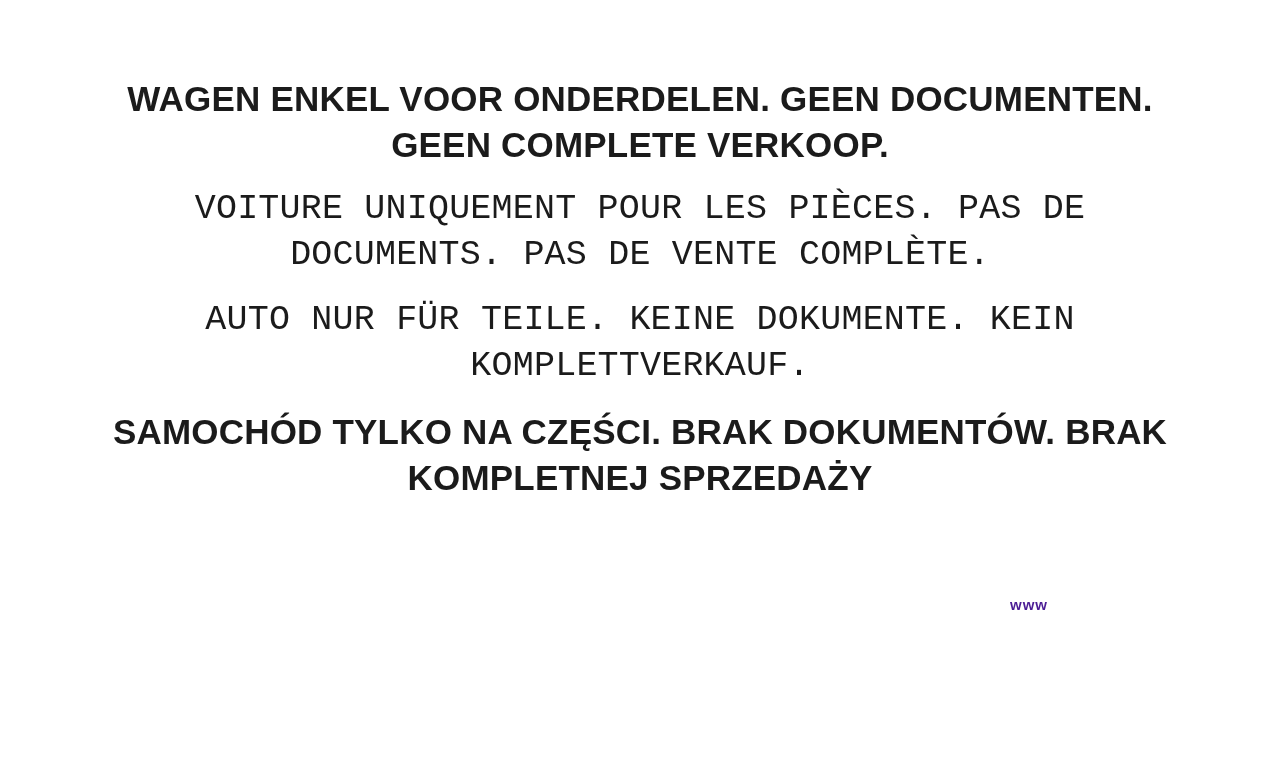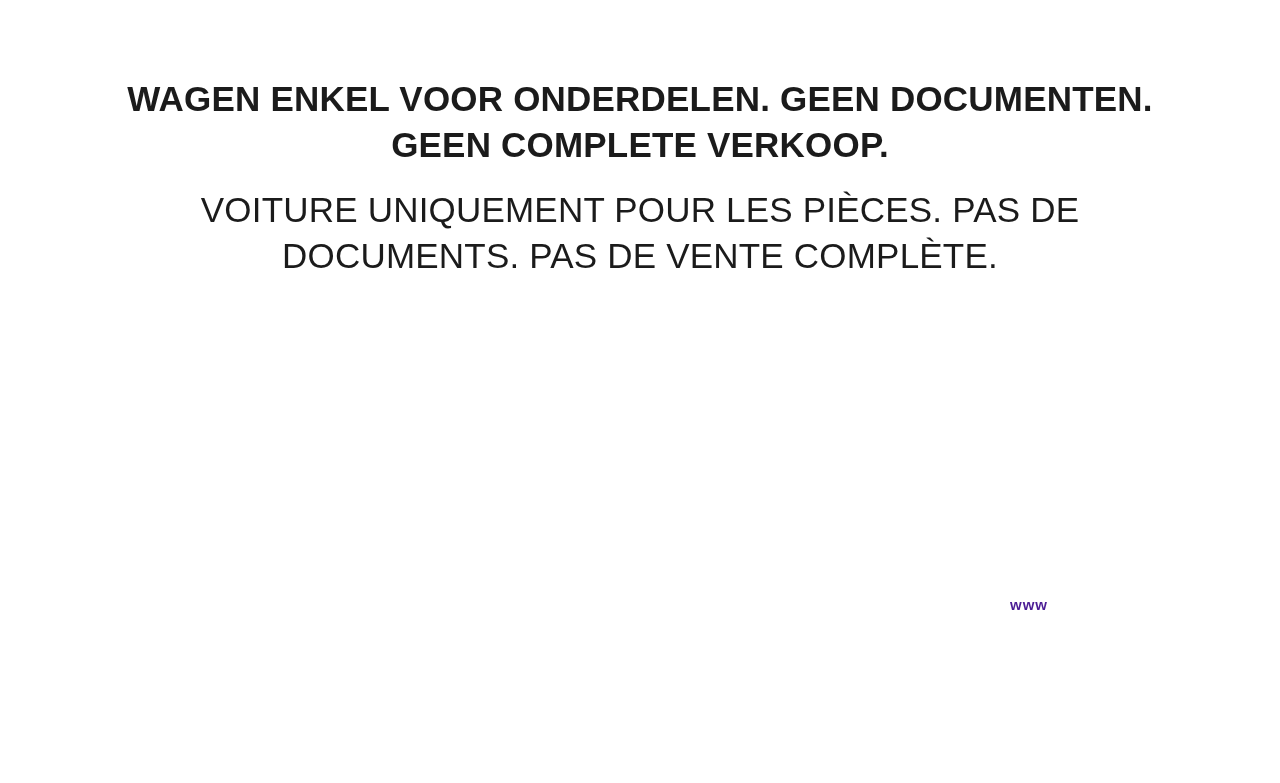--- a/index.html
+++ b/index.html
@@ -34,20 +34,21 @@
   .notice-block + .notice-block {
     margin-top: 20px;
   }
   .bold {
     font-weight: 700;
     font-size: 35px;
   }
   .regular {
     font-weight: 400;
     font-size: 35px;
+    font-family: Liberation Mono, monospace;
   }
   .watermark {
     position: absolute;
     right: 232px;
     top: 596px;
     font-size: 15px;
     font-weight: 700;
     color: #4c1d95;
     letter-spacing: 1px;
     pointer-events: none;
@@ -57,17 +58,19 @@
 </head>
 <body>
 
 <div class="page">
 
   <div class="notice-block bold">WAGEN ENKEL VOOR ONDERDELEN. GEEN DOCUMENTEN. GEEN COMPLETE VERKOOP.</div>
 
   <div class="notice-block regular">VOITURE UNIQUEMENT POUR LES PIÈCES. PAS DE DOCUMENTS. PAS DE VENTE COMPLÈTE.</div>
 
 
+  <div class="notice-block regular">AUTO NUR FÜR TEILE. KEINE DOKUMENTE. KEIN KOMPLETTVERKAUF.</div>
 
+  <div class="notice-block bold">SAMOCHÓD TYLKO NA CZĘŚCI. BRAK DOKUMENTÓW. BRAK KOMPLETNEJ SPRZEDAŻY</div>
 
   <div class="watermark">www</div>
 
 </div>
 
 </body></html>

